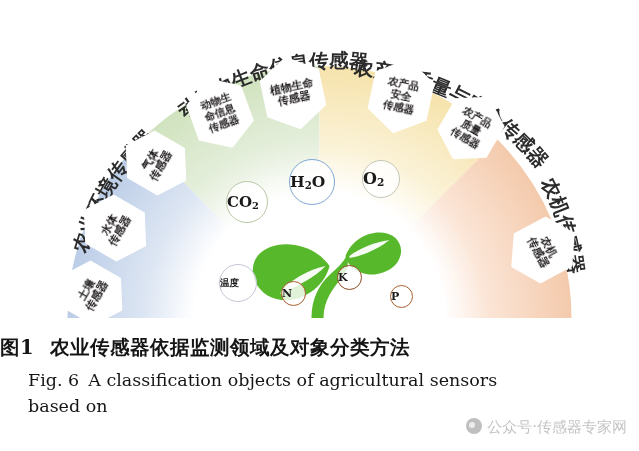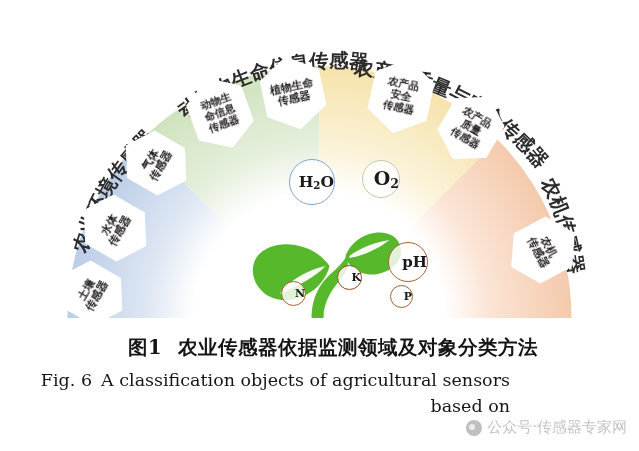--- a/index.html
+++ b/index.html
@@ -29,54 +29,54 @@
     filter:drop-shadow(0 1px 1.5px rgba(90,90,90,.45));
     box-sizing:border-box;
   }
   .hex span{display:block;padding:0 3px;}
 
   
   .circ{
     position:absolute;
     border-radius:50%;
     background:rgba(255,255,255,.82);
-    display:flex;align-items:center;justify-content:flex-end;
+    display:flex;align-items:center;justify-content:flex-start;
     font-family:"DejaVu Serif","Liberation Serif",serif;
     font-weight:700;color:#1a1a1a;
     box-sizing:border-box;
   }
   .circ sub{font-size:.66em;vertical-align:-.22em;font-weight:700;}
 
   
   .arc-label{
     font-family:"DejaVu Sans","Liberation Sans",sans-serif;
     font-weight:700;
     fill:#2b2b2b;
   }
 
   
   .caption{
     position:absolute;left:0;top:334px;width:538px;
-    text-align:right;color:#151515;
+    text-align:left;color:#151515;
   }
   .cap-cn{
     font-family:"DejaVu Serif","Liberation Serif",serif;
     font-size:19.5px;font-weight:700;letter-spacing:.5px;
     margin:0 0 6px 0;
   }
   .cap-cn .cap-num{margin-right:16px;}
   .cap-en{
     font-family:"DejaVu Serif","Liberation Serif",serif;
     font-size:17.5px;line-height:1.5;margin:0;padding:0 28px;
   }
   .cap-en .cap-num{margin-right:9px;}
 
   .watermark{
     position:absolute;right:12px;bottom:14px;
-    display:flex;align-items:center;gap:5px;
+    display:flex;align-items:flex-start;gap:5px;
     color:#b9b9b9;
     font-family:"DejaVu Sans","Liberation Sans",sans-serif;
     font-size:15px;
     opacity:.85;
     pointer-events:none;
   }
   .wm-logo{
     width:16px;height:16px;border-radius:50%;
     background:#b5b5b5;position:relative;flex:none;
   }
@@ -184,37 +184,40 @@
       <span>农产品<br>安全<br>传感器</span>
     </div>
     <div class="hex" style="left:438px;top:92px;width:66px;height:72px;font-size:10.5px;transform:rotate(30deg);">
       <span>农产品<br>质量<br>传感器</span>
     </div>
 
     <div class="hex" style="left:510px;top:214px;width:66px;height:72px;font-size:11px;transform:rotate(62deg);">
       <span>农机<br>传感器</span>
     </div>
 
+    <div class="circ" style="left:226px;top:181px;width:42px;height:42px;border:1.4px solid #b9c9a7;font-size:15px;">
+      <span>CO<sub>2</sub></span>
+    </div>
     <div class="circ" style="left:289px;top:159px;width:46px;height:46px;border:1.6px solid #7ea6d4;font-size:15.5px;">
       <span>H<sub>2</sub>O</span>
     </div>
-    <div class="circ" style="left:362px;top:160px;width:38px;height:38px;border:1.3px solid #c3c8b5;font-size:19px;">
+    <div class="circ" style="left:362px;top:160px;width:38px;height:38px;border:1.3px solid #c3c8b5;font-size:16px;">
       <span>O<sub>2</sub></span>
-    </div>
-    <div class="circ" style="left:388px;top:242px;width:40px;height:40px;border:1.6px solid #a9602f;font-size:15px;">
-      <span>pH</span>
     </div>
     <div class="circ" style="left:390px;top:285px;width:23px;height:23px;border:1.4px solid #a9602f;font-size:11px;">
       <span>P</span>
     </div>
     <div class="circ" style="left:281px;top:281px;width:25px;height:25px;border:1.5px solid #a9602f;font-size:11px;">
       <span>N</span>
     </div>
     <div class="circ" style="left:337px;top:265px;width:25px;height:25px;border:1.5px solid #8d4b22;font-size:11px;">
       <span>K</span>
+    </div>
+    <div class="circ" style="left:219px;top:264px;width:38px;height:38px;border:1.2px solid #c5c9d6;font-family:'DejaVu Sans','Liberation Sans',sans-serif;font-size:9.5px;">
+      <span>温度</span>
     </div>
 
   </div>
 
   <div class="caption">
     <p class="cap-cn">
       <span class="cap-num">图1</span><span>农业传感器依据监测领域及对象分类方法</span>
     </p>
     <p class="cap-en">
       <span class="cap-num">Fig. 6</span><span>A classification objects of agricultural sensors based on</span>

